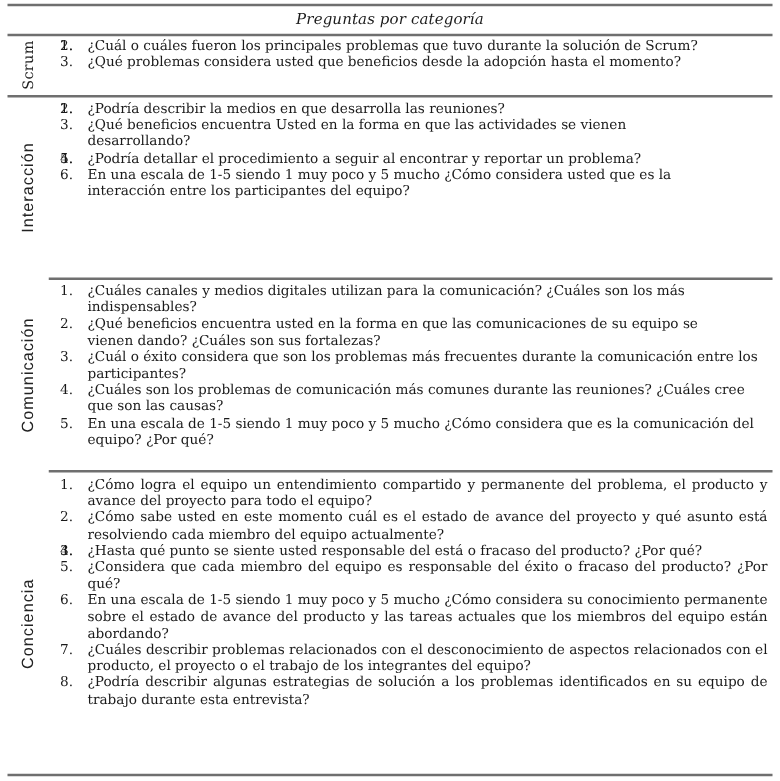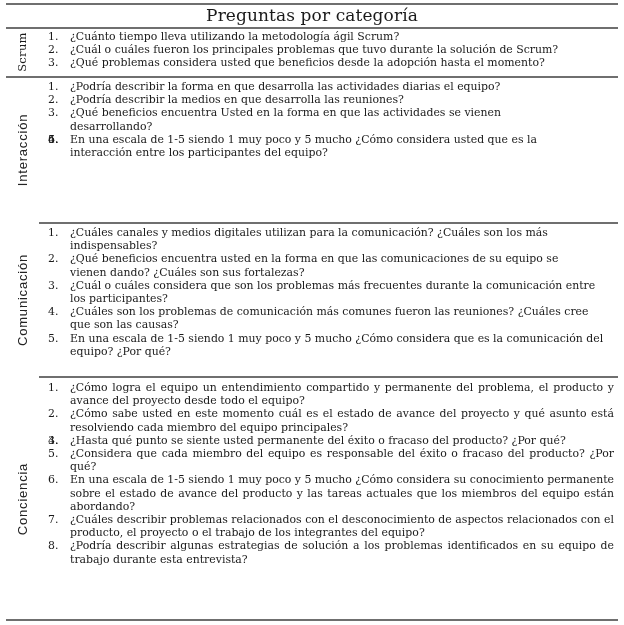--- a/index.html
+++ b/index.html
@@ -35,23 +35,24 @@
     height: 0;
     border-top: 2px solid #6f6f6f;
   }
   .header {
     position: absolute;
     top: 2px;
     left: 0;
     width: 612px;
     height: 20px;
     text-align: center;
-    font-size: 17px;
+    font-size: 12px;
     line-height: 20px;
     letter-spacing: 0.1px;
+    font-style: italic;
   }
   .section {
     position: absolute;
     left: 0;
     width: 612px;
   }
   .cat {
     position: absolute;
     left: 0;
     width: 32px;
@@ -95,65 +96,65 @@
 <div class="table">
   <div class="rule-full" style="top:0px;"></div>
   <div class="header">Preguntas por categoría</div>
   <div class="rule-full" style="top:24px;"></div>
 
   <div class="section" style="top:27px; height:43px;">
     <div class="cat">
       <span class="cat-label serif">Scrum</span>
     </div>
     <div class="qlist">
-      <div class="q"><span class="qn">1.</span><span>¿Cuánto tiempo lleva utilizando la metodología ágil Scrum?</span></div>
+      <div class="q"><span class="qn">1.</span></div>
       <div class="q"><span class="qn">2.</span><span>¿Cuál o cuáles fueron los principales problemas que tuvo durante la solución de Scrum?</span></div>
       <div class="q"><span class="qn">3.</span><span>¿Qué problemas considera usted que beneficios desde la adopción hasta el momento?</span></div>
     </div>
   </div>
   <div class="rule-partial" style="left:0; width:612px; top:73px;"></div>
 
   <div class="section" style="top:77px; height:140px;">
     <div class="cat">
       <span class="cat-label sans">Interacción</span>
     </div>
     <div class="qlist">
-      <div class="q"><span class="qn">1.</span><span>¿Podría describir la forma en que desarrolla las actividades diarias el equipo?</span></div>
+      <div class="q"><span class="qn">1.</span></div>
       <div class="q"><span class="qn">2.</span><span>¿Podría describir la medios en que desarrolla las reuniones?</span></div>
       <div class="q" style="padding-right:60px;"><span class="qn">3.</span><span>¿Qué beneficios encuentra Usted en la forma en que las actividades se vienen desarrollando?</span></div>
       <div class="q" style="padding-right:20px;"><span class="qn">4.</span></div>
-      <div class="q"><span class="qn">5.</span></div>
+      <div class="q"><span class="qn">5.</span><span>¿Podría detallar el procedimiento a seguir al encontrar y reportar un problema?</span></div>
       <div class="q" style="padding-right:40px;"><span class="qn">6.</span><span>En una escala de 1-5 siendo 1 muy poco y 5 mucho ¿Cómo considera usted que es la interacción entre los participantes del equipo?</span></div>
     </div>
   </div>
   <div class="rule-partial" style="top:219px;"></div>
 
   <div class="section" style="top:223px; height:148px;">
     <div class="cat">
       <span class="cat-label sans">Comunicación</span>
     </div>
     <div class="qlist">
       <div class="q" style="padding-right:25px;"><span class="qn">1.</span><span>¿Cuáles canales y medios digitales utilizan para la comunicación? ¿Cuáles son los más indispensables?</span></div>
       <div class="q" style="padding-right:25px;"><span class="qn">2.</span><span>¿Qué beneficios encuentra usted en la forma en que las comunicaciones de su equipo se vienen dando? ¿Cuáles son sus fortalezas?</span></div>
-      <div class="q"><span class="qn">3.</span><span>¿Cuál o cuáles considera que son los problemas más frecuentes durante la comunicación entre los participantes?</span></div>
-      <div class="q" style="padding-right:8px;"><span class="qn">4.</span><span>¿Cuáles son los problemas de comunicación más comunes fueron las reuniones? ¿Cuáles cree que son las causas?</span></div>
+      <div class="q"><span class="qn">3.</span><span>¿Cuál o éxito considera que son los problemas más frecuentes durante la comunicación entre los participantes?</span></div>
+      <div class="q" style="padding-right:8px;"><span class="qn">4.</span><span>¿Cuáles son los problemas de comunicación más comunes durante las reuniones? ¿Cuáles cree que son las causas?</span></div>
       <div class="q"><span class="qn">5.</span><span>En una escala de 1-5 siendo 1 muy poco y 5 mucho ¿Cómo considera que es la comunicación del equipo? ¿Por qué?</span></div>
     </div>
   </div>
   <div class="rule-partial" style="top:373px;"></div>
 
   <div class="section" style="top:378px; height:236px;">
     <div class="cat">
       <span class="cat-label sans">Conciencia</span>
     </div>
     <div class="qlist">
-      <div class="q justify"><span class="qn">1.</span><span>¿Cómo logra el equipo un entendimiento compartido y permanente del problema, el producto y avance del proyecto desde todo el equipo?</span></div>
-      <div class="q justify"><span class="qn">2.</span><span>¿Cómo sabe usted en este momento cuál es el estado de avance del proyecto y qué asunto está resolviendo cada miembro del equipo principales?</span></div>
+      <div class="q justify"><span class="qn">1.</span><span>¿Cómo logra el equipo un entendimiento compartido y permanente del problema, el producto y avance del proyecto para todo el equipo?</span></div>
+      <div class="q justify"><span class="qn">2.</span><span>¿Cómo sabe usted en este momento cuál es el estado de avance del proyecto y qué asunto está resolviendo cada miembro del equipo actualmente?</span></div>
       <div class="q"><span class="qn">3.</span></div>
-      <div class="q"><span class="qn">4.</span><span>¿Hasta qué punto se siente usted permanente del éxito o fracaso del producto? ¿Por qué?</span></div>
+      <div class="q"><span class="qn">4.</span><span>¿Hasta qué punto se siente usted responsable del está o fracaso del producto? ¿Por qué?</span></div>
       <div class="q justify"><span class="qn">5.</span><span>¿Considera que cada miembro del equipo es responsable del éxito o fracaso del producto? ¿Por qué?</span></div>
       <div class="q justify"><span class="qn">6.</span><span>En una escala de 1-5 siendo 1 muy poco y 5 mucho ¿Cómo considera su conocimiento permanente sobre el estado de avance del producto y las tareas actuales que los miembros del equipo están abordando?</span></div>
       <div class="q justify"><span class="qn">7.</span><span>¿Cuáles describir problemas relacionados con el desconocimiento de aspectos relacionados con el producto, el proyecto o el trabajo de los integrantes del equipo?</span></div>
       <div class="q justify"><span class="qn">8.</span><span>¿Podría describir algunas estrategias de solución a los problemas identificados en su equipo de trabajo durante esta entrevista?</span></div>
     </div>
   </div>
   <div class="rule-full" style="top:616px;"></div>
 </div>
 
 </body></html>

